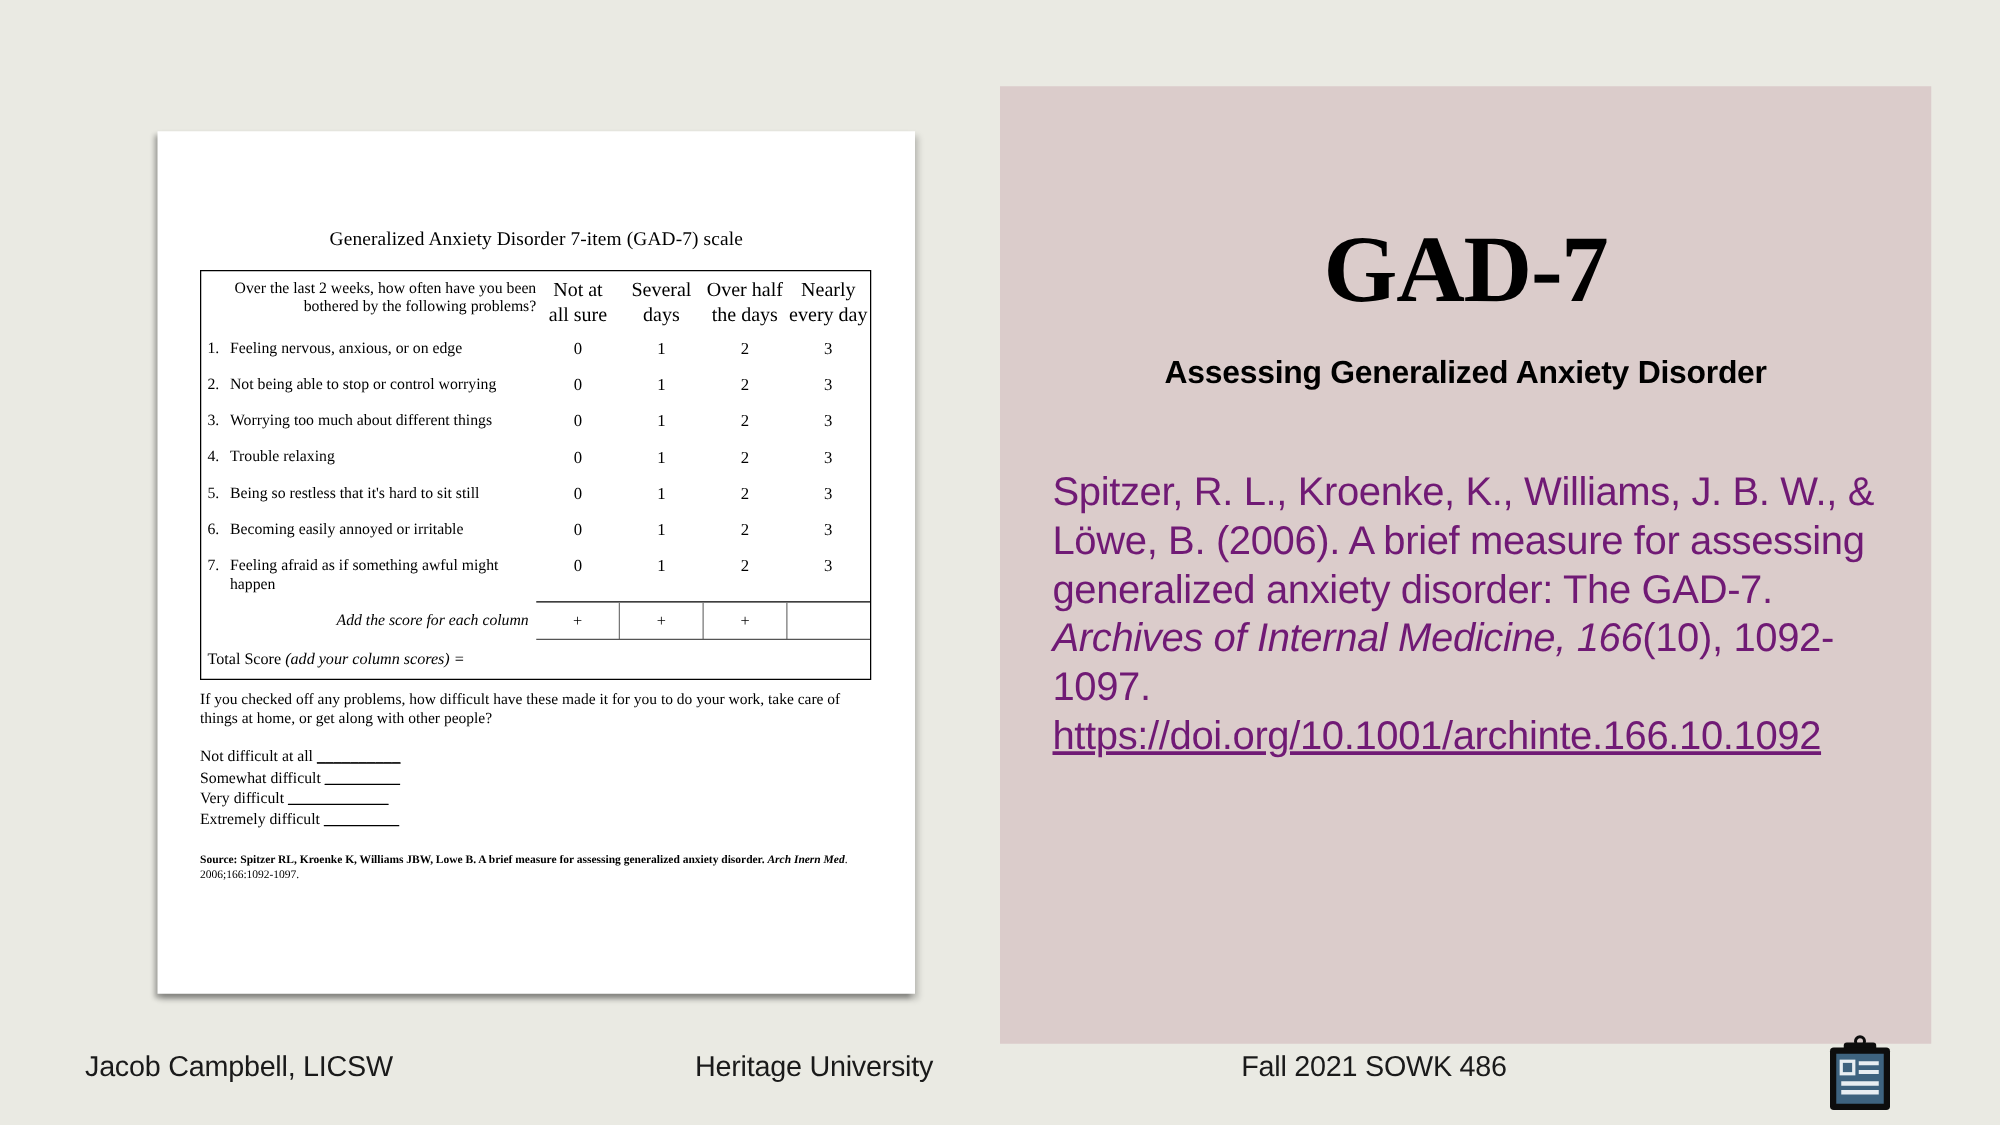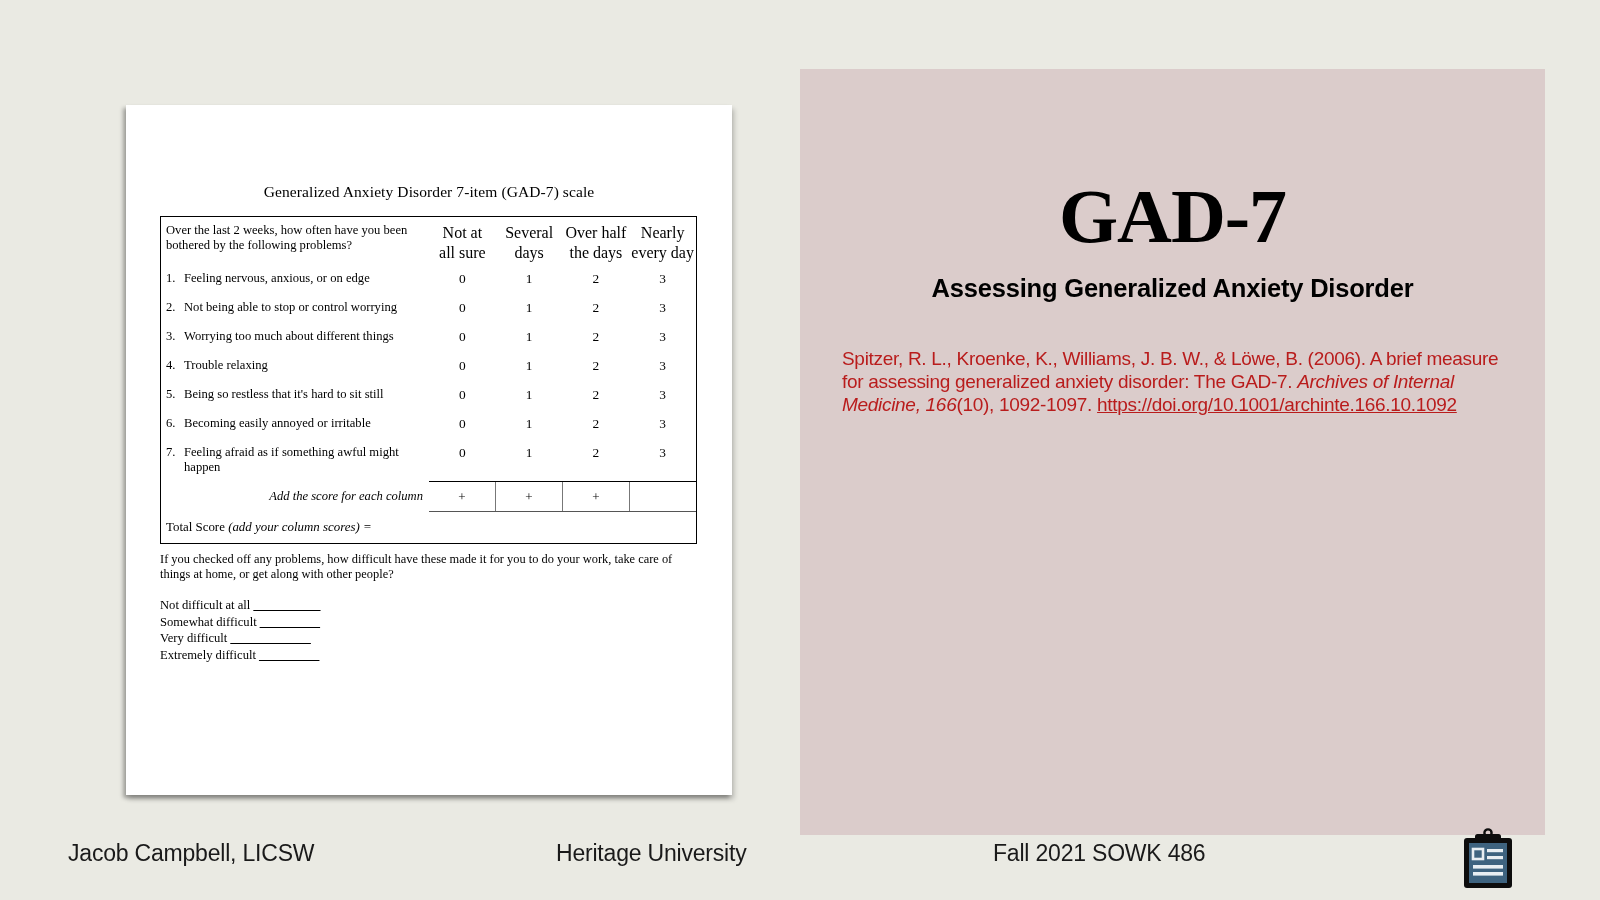--- a/index.html
+++ b/index.html
@@ -60,21 +60,21 @@
     text-align: center;
     font-size: 16px;
     line-height: 1.20;
   }
 
   
   #gt-head {
     padding-top: 6px;
     padding-bottom: 2px;
   }
-  #gt-head .gt-qcell { line-height: 1.22; }
+  #gt-head .gt-qcell { line-height: 1.22; text-align: right; }
   #gt-head .gt-opt   { line-height: 1.22; }
 
   .gt-item {
     padding-top: 7px;
     min-height: 22px;
   }
   .gt-item .gt-qcell {
     display: flex;
     gap: 5px;
   }
@@ -174,29 +174,29 @@
     letter-spacing: -1px;
     margin-top: 105px;
     color: #000;
     line-height: 1;
   }
   #panel-subtitle {
     text-align: center;
     font-size: 25.5px;
     font-weight: bold;
     color: #000;
-    margin-top: 20px;
+    margin-top: 30px;
     letter-spacing: -0.2px;
   }
   #panel-citation {
-    margin: 44px 0 0 38px;
+    margin: 61px 0 0 38px;
     width: 660px;
-    font-size: 19px;
+    font-size: 32px;
     line-height: 1.22;
-    color: #b91c1c;
+    color: #701a75;
     letter-spacing: -0.3px;
   }
   #panel-citation i { font-style: italic; }
   #panel-citation .doi { text-decoration: underline; }
 
   
   #footer {
     position: absolute;
     left: 0;
     top: 836px;
@@ -362,20 +362,23 @@
     <div class="diff-opt">
       <span>Very difficult</span>
       <span class="ul">____________</span>
     </div>
     <div class="diff-opt">
       <span>Extremely difficult</span>
       <span class="ul">_________</span>
     </div>
   </div>
 
+  <div id="doc-source">
+    <span>Source: Spitzer RL, Kroenke K, Williams JBW, Lowe B. A brief measure for assessing generalized anxiety disorder. </span><i>Arch Inern Med</i><span class="reg">. 2006;166:1092-1097.</span>
+  </div>
 </div>
 
 <div id="title-panel">
   <div id="panel-title">GAD-7</div>
   <div id="panel-subtitle">Assessing Generalized Anxiety Disorder</div>
   <div id="panel-citation">
     <span>Spitzer, R. L., Kroenke, K., Williams, J. B. W., &amp; Löwe, B. (2006). A brief measure for assessing generalized anxiety disorder: The GAD-7. </span><i>Archives of Internal Medicine, 166</i><span>(10), 1092-1097. </span><span class="doi">https://doi.org/10.1001/archinte.166.10.1092</span>
   </div>
 </div>
 

